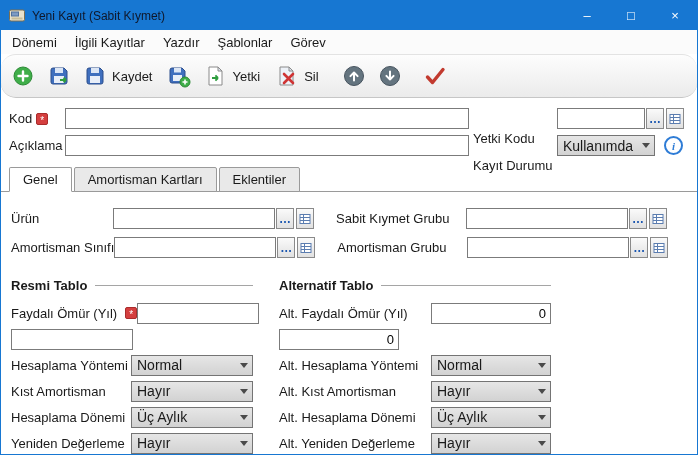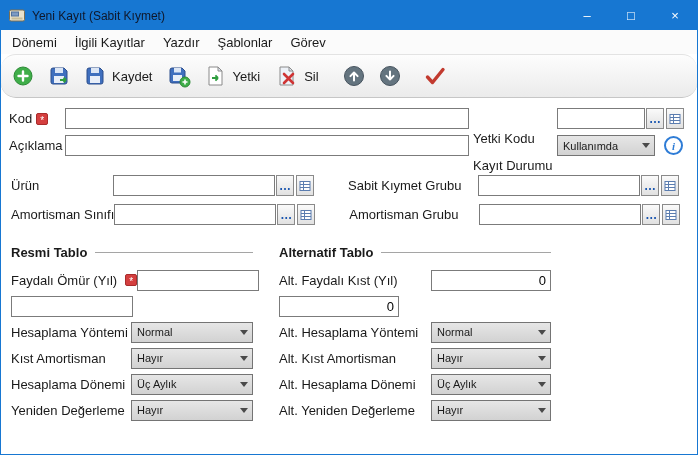--- a/index.html
+++ b/index.html
@@ -33,40 +33,40 @@
   input.box{height:21px;border:1px solid #7b7b7b;box-sizing:border-box;padding:0 4px;font:13px "Liberation Sans",sans-serif;background:#fff;}
   input.long{width:404px;}
   .hdr-right{margin-left:auto;display:flex;align-items:center;flex:0 0 216px;}
   .hdr-right .rlabel{flex:0 0 84px;white-space:nowrap;margin-top:39px;}
   input.short{width:88px;}
   .browse-btn{width:18px;height:21px;box-sizing:border-box;border:1px solid #8a8a8a;background:linear-gradient(#fafafa,#e1e1e1);
     color:#1a56b0;font-weight:bold;font-size:12px;line-height:16px;text-align:center;margin-left:1px;padding:0;}
   .sq-btn{width:18px;height:21px;box-sizing:border-box;border:1px solid #8a8a8a;background:linear-gradient(#fafafa,#e1e1e1);
     display:flex;align-items:center;justify-content:center;margin-left:2px;padding:0;}
   .combo{height:21px;box-sizing:border-box;background:linear-gradient(#e6e6e6,#d2d2d2);border:1px solid #747474;display:flex;align-items:center;}
-  .combo-text{flex:1;padding-left:5px;font-size:11px;white-space:nowrap;overflow:hidden;}
+  .combo-text{flex:1;padding-left:5px;font-size:14px;white-space:nowrap;overflow:hidden;}
   .combo-arrow{width:16px;display:flex;align-items:center;justify-content:center;flex:0 0 auto;}
   .combo-arrow::before{content:"";width:0;height:0;border-left:4px solid transparent;border-right:4px solid transparent;border-top:5px solid #4a4a4a;}
   .combo.status{width:98px;}
   .info-ic{width:15px;height:15px;border-radius:50%;border:2px solid #2e7cd6;color:#2e7cd6;display:flex;align-items:center;justify-content:center;
     font:italic bold 11px "Liberation Serif",serif;margin-left:9px;flex:0 0 auto;box-sizing:content-box;}
 
   
   .tabbar{display:flex;align-items:flex-end;padding:8px 0 0 8px;border-bottom:1px solid #9a9a9a;flex:0 0 auto;}
   .tab{padding:4px 13px;border:1px solid #9a9a9a;background:#e9e9e9;margin-right:2px;margin-bottom:-1px;
     border-radius:2px 2px 0 0;font-size:13px;white-space:nowrap;}
   .tab.active{background:#fff;border-bottom:1px solid #fff;}
 
   
   .content{flex:1;padding-top:12px;}
   .gen-row{display:flex;align-items:center;height:29px;padding:0 10px;}
   .glabel{flex:0 0 102px;white-space:nowrap;}
   .lookup{display:flex;align-items:center;}
   input.lk{width:162px;}
-  .rlabel2{flex:0 0 130px;margin-left:34px;white-space:nowrap;}
+  .rlabel2{flex:0 0 130px;margin-left:22px;white-space:nowrap;}
 
   .tables{display:flex;padding:14px 10px 0;}
   .tcol{width:242px;}
   .tcol.right{width:272px;margin-left:26px;}
   .thead{display:flex;align-items:center;font-weight:bold;height:18px;margin-bottom:6px;white-space:nowrap;}
   .thead .rule{flex:1;height:0;border-top:1px solid #a5a5a5;margin-left:8px;}
   .trow{display:flex;align-items:center;height:26px;}
   .tlabel{flex:1;display:flex;align-items:center;gap:8px;white-space:nowrap;}
   input.tin{width:122px;}
   .combo.tsel{width:122px;}
@@ -216,20 +216,25 @@
         <span class="rlabel">Kayıt Durumu</span>
         <span class="combo status">
           <span class="combo-text">Kullanımda</span>
           <span class="combo-arrow"></span>
         </span>
         <span class="info-ic">i</span>
       </span>
     </div>
   </div>
 
+  <div class="tabbar">
+    <span class="tab active">Genel</span>
+    <span class="tab">Amortisman Kartları</span>
+    <span class="tab">Eklentiler</span>
+  </div>
 
   <div class="content">
 
     <div class="gen-row">
       <span class="glabel">Ürün</span>
       <span class="lookup">
         <input class="box lk" type="text" value="" style="">
         <button class="browse-btn">…</button>
         <button class="sq-btn">
           <svg viewBox="0 0 12 12" width="12" height="12">
@@ -331,21 +336,21 @@
         </div>
       </div>
 
       <div class="tcol right">
         <div class="thead">
           <span>Alternatif Tablo</span>
           <span class="rule"></span>
         </div>
         <div class="trow">
           <span class="tlabel">
-            <span>Alt. Faydalı Kıst (Yıl)</span>
+            <span>Alt. Faydalı Ömür (Yıl)</span>
           </span>
           <input class="box tin num" type="text" value="0" style="">
         </div>
         <div class="trow">
           <input class="box tin num" type="text" value="0" style="">
         </div>
         <div class="trow">
           <span class="tlabel">
             <span>Alt. Hesaplama Yöntemi</span>
           </span>

